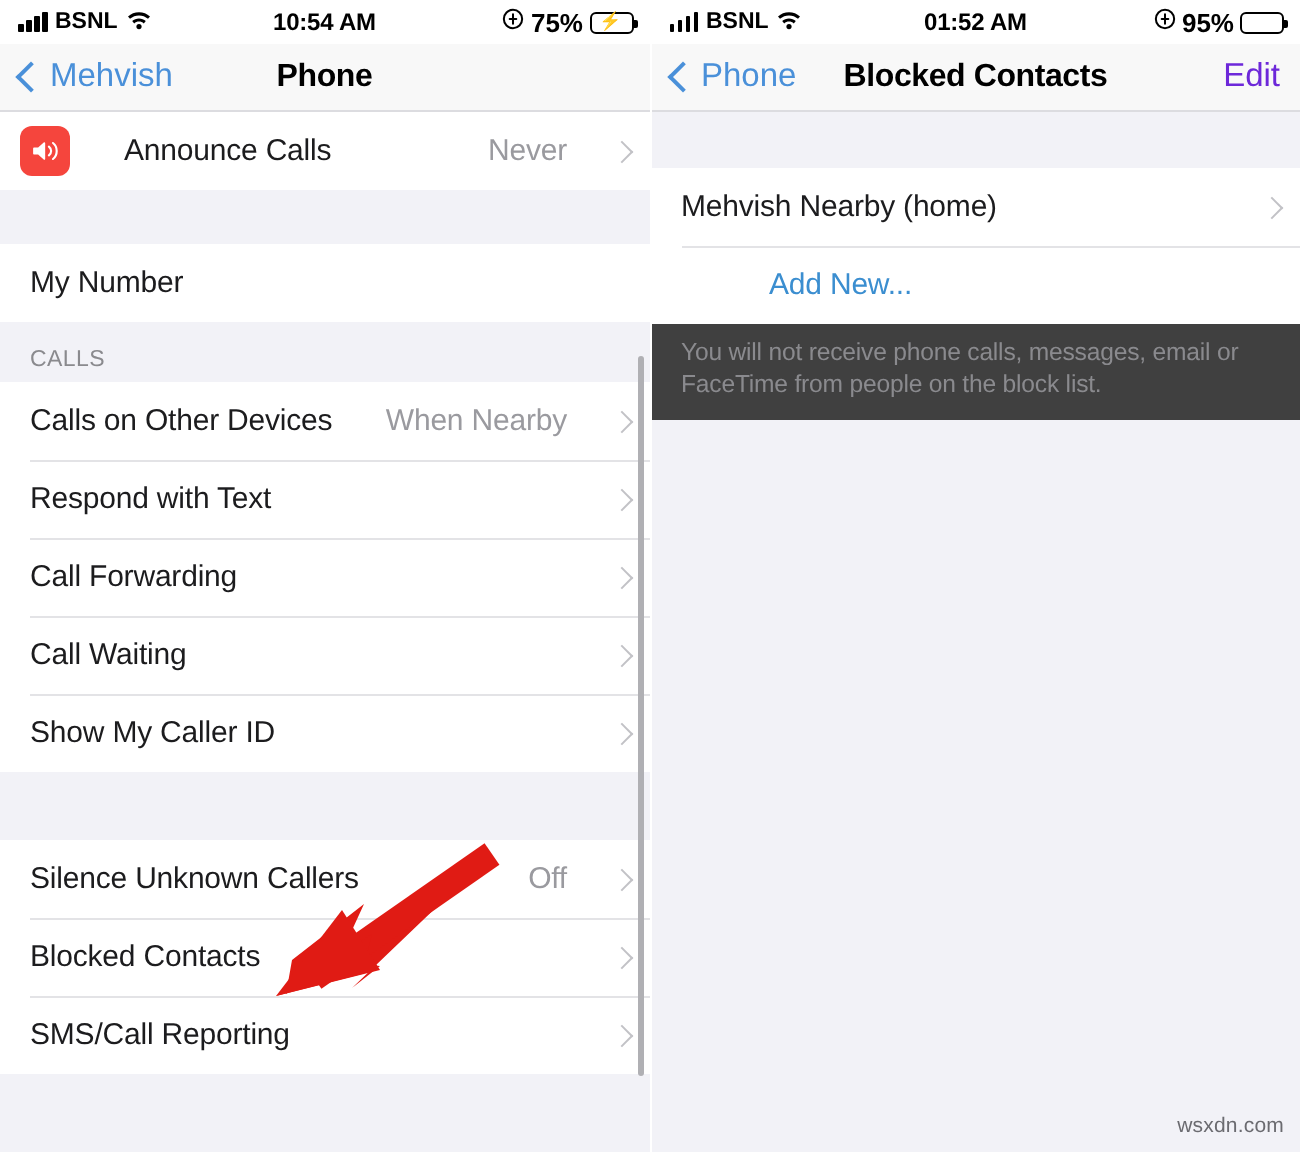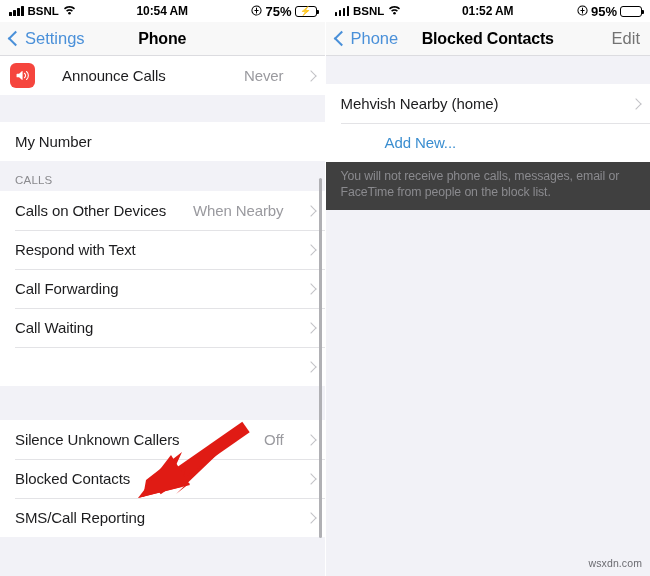--- a/index.html
+++ b/index.html
@@ -131,21 +131,21 @@
     position: absolute;
     left: 0; right: 0;
     text-align: center;
     font-size: 16px;
     font-weight: bold;
     color: #000;
     letter-spacing: -0.2px;
   }
   .nav-right {
     margin-left: auto;
-    color: #737373;
+    color: #6d28d9;
     font-size: 16.5px;
     z-index: 2;
     cursor: pointer;
   }
 
   
   .content { position: relative; }
   .gap { background: #f2f2f7; }
   .group { background: #ffffff; }
   .row {
@@ -285,21 +285,21 @@
         <span class="battpct">75%</span>
         <span class="batt charging">
           <span class="fill"></span><span class="bolt">⚡</span>
         </span>
       </div>
     </div>
 
     <div class="navbar">
       <div class="nav-back">
         <span class="chev-left"></span>
-        <span>Settings</span>
+        <span>Mehvish</span>
       </div>
       <div class="nav-title">Phone</div>
     </div>
 
     <div class="content">
 
       <div class="group">
         <div class="row with-icon">
           <span class="app-icon">
             <svg width="15" height="13" viewBox="0 0 16 14">
@@ -340,20 +340,21 @@
           <span class="row-label">Call Forwarding</span>
           <span class="chev-right spacer-chev"></span>
         </div>
 
         <div class="row">
           <span class="row-label">Call Waiting</span>
           <span class="chev-right spacer-chev"></span>
         </div>
 
         <div class="row">
+          <span class="row-label">Show My Caller ID</span>
           <span class="chev-right spacer-chev"></span>
         </div>
       </div>
 
       <div class="gap" style="height:34px"></div>
 
       <div class="group">
         <div class="row">
           <span class="row-label">Silence Unknown Callers</span>
           <span class="row-value">Off</span>

